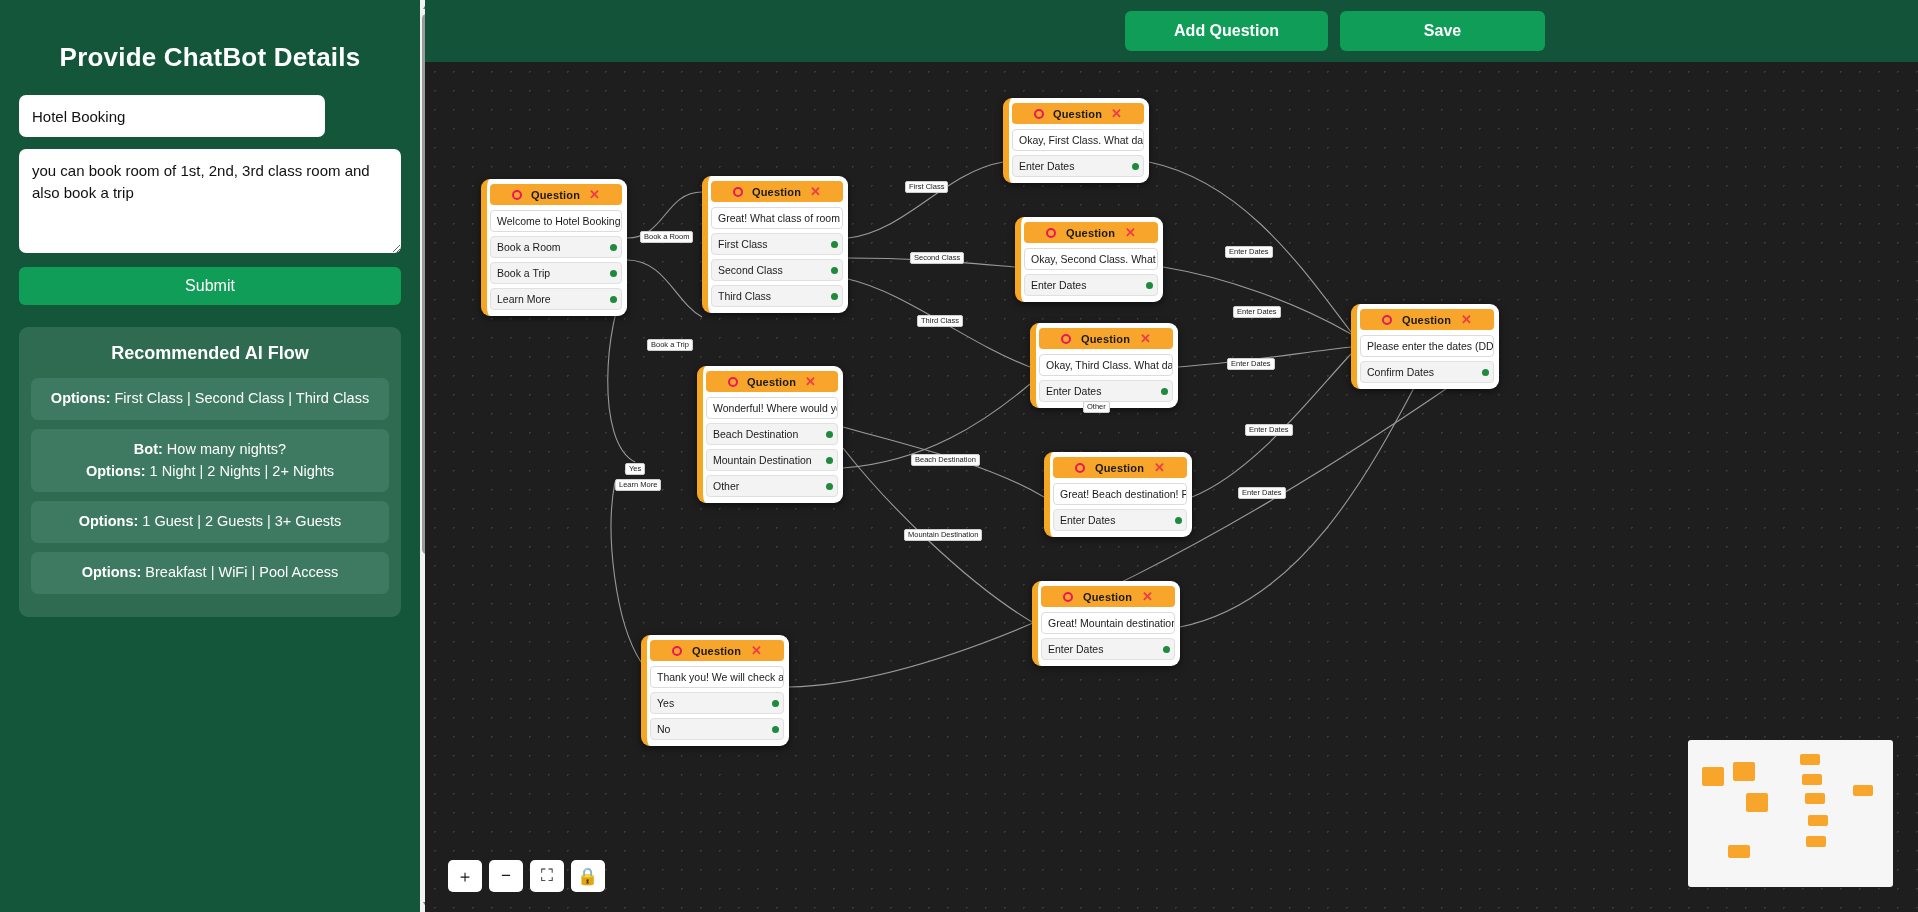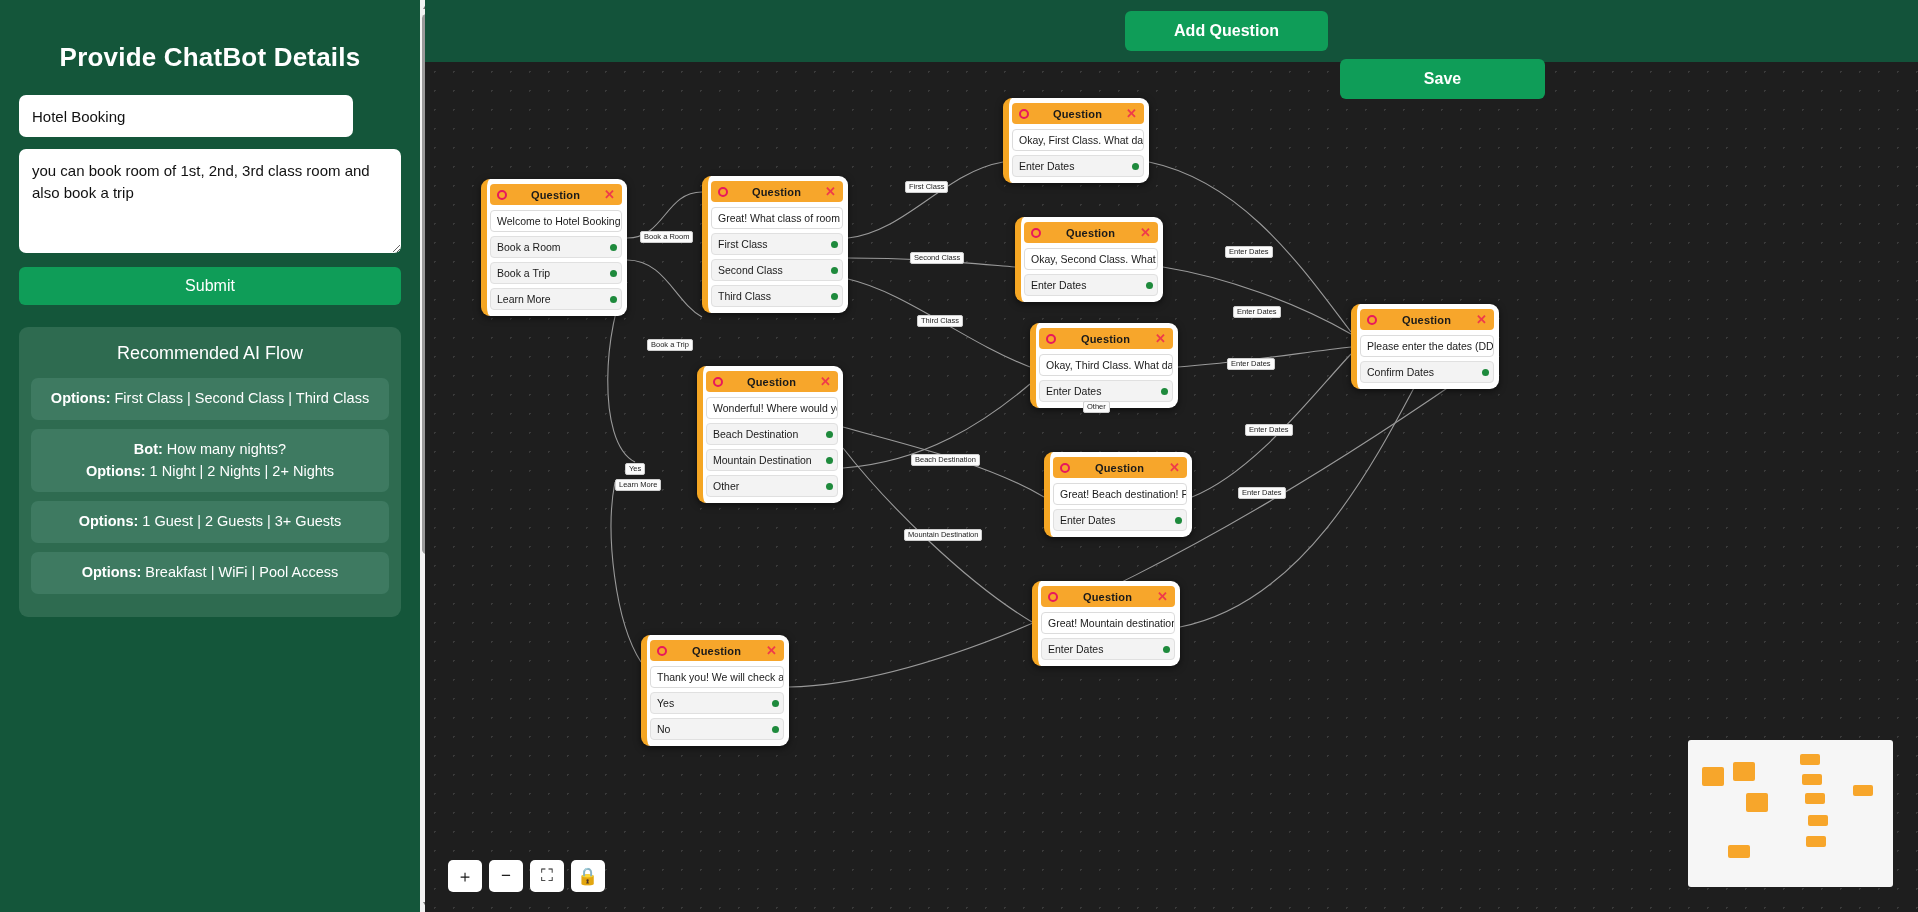--- a/index.html
+++ b/index.html
@@ -31,21 +31,21 @@
   .sb-title {
     color: #ffffff;
     font-size: 26px;
     font-weight: bold;
     text-align: center;
     padding-top: 42px;
     padding-bottom: 22px;
     letter-spacing: .2px;
   }
   .sb-input {
-    width: 334px;
+    width: 306px;
     height: 42px;
     background: #ffffff;
     border: none;
     border-radius: 7px;
     font-size: 15px;
     font-family: "Liberation Sans", sans-serif;
     color: #111;
     padding: 0 13px;
     display: block;
     outline: none;
@@ -82,21 +82,21 @@
   .sb-flow {
     width: 382px;
     margin-top: 22px;
     background: #2e6b50;
     border-radius: 9px;
     padding: 16px 12px 14px 12px;
   }
   .sb-flow-title {
     color: #ffffff;
     font-size: 18px;
-    font-weight: normal;
+    font-weight: bold;
     text-align: center;
     padding-bottom: 14px;
   }
   .flow-card {
     background: #3e7a61;
     border-radius: 7px;
     padding: 10px 12px;
     margin-bottom: 9px;
     text-align: center;
     color: #ffffff;
@@ -155,21 +155,21 @@
     background: #0f9d58;
     color: #ffffff;
     border: none;
     border-radius: 6px;
     font-size: 16px;
     font-weight: bold;
     font-family: "Liberation Sans", sans-serif;
     cursor: pointer;
   }
   #btn-add { left: 700px; width: 203px; }
-  #btn-save { left: 915px; width: 205px; margin-top: 48px; }
+  #btn-save { left: 915px; width: 205px; }
 
   #grid {
     position: absolute;
     top: 62px; left: 0;
     width: 1493px; height: 850px;
     background-color: #1e1e1e;
     background-image: radial-gradient(#3a3a3a 1px, transparent 1px);
     background-size: 19px 19px;
   }
 
@@ -184,21 +184,21 @@
     box-shadow: 0 2px 7px rgba(0,0,0,.55);
     padding: 5px 5px 6px 3px;
     z-index: 10;
   }
   .node-head {
     height: 21px;
     background: #f7a62b;
     border-radius: 4px;
     display: flex;
     align-items: center;
-    padding: 0 7px;
+    padding: 0 22px;
     position: relative;
   }
   .node-head .dot-icon {
     width: 10px; height: 10px;
     border: 2px solid #e8195b;
     border-radius: 50%;
     flex: 0 0 10px;
   }
   .node-head .head-title {
     flex: 1;

